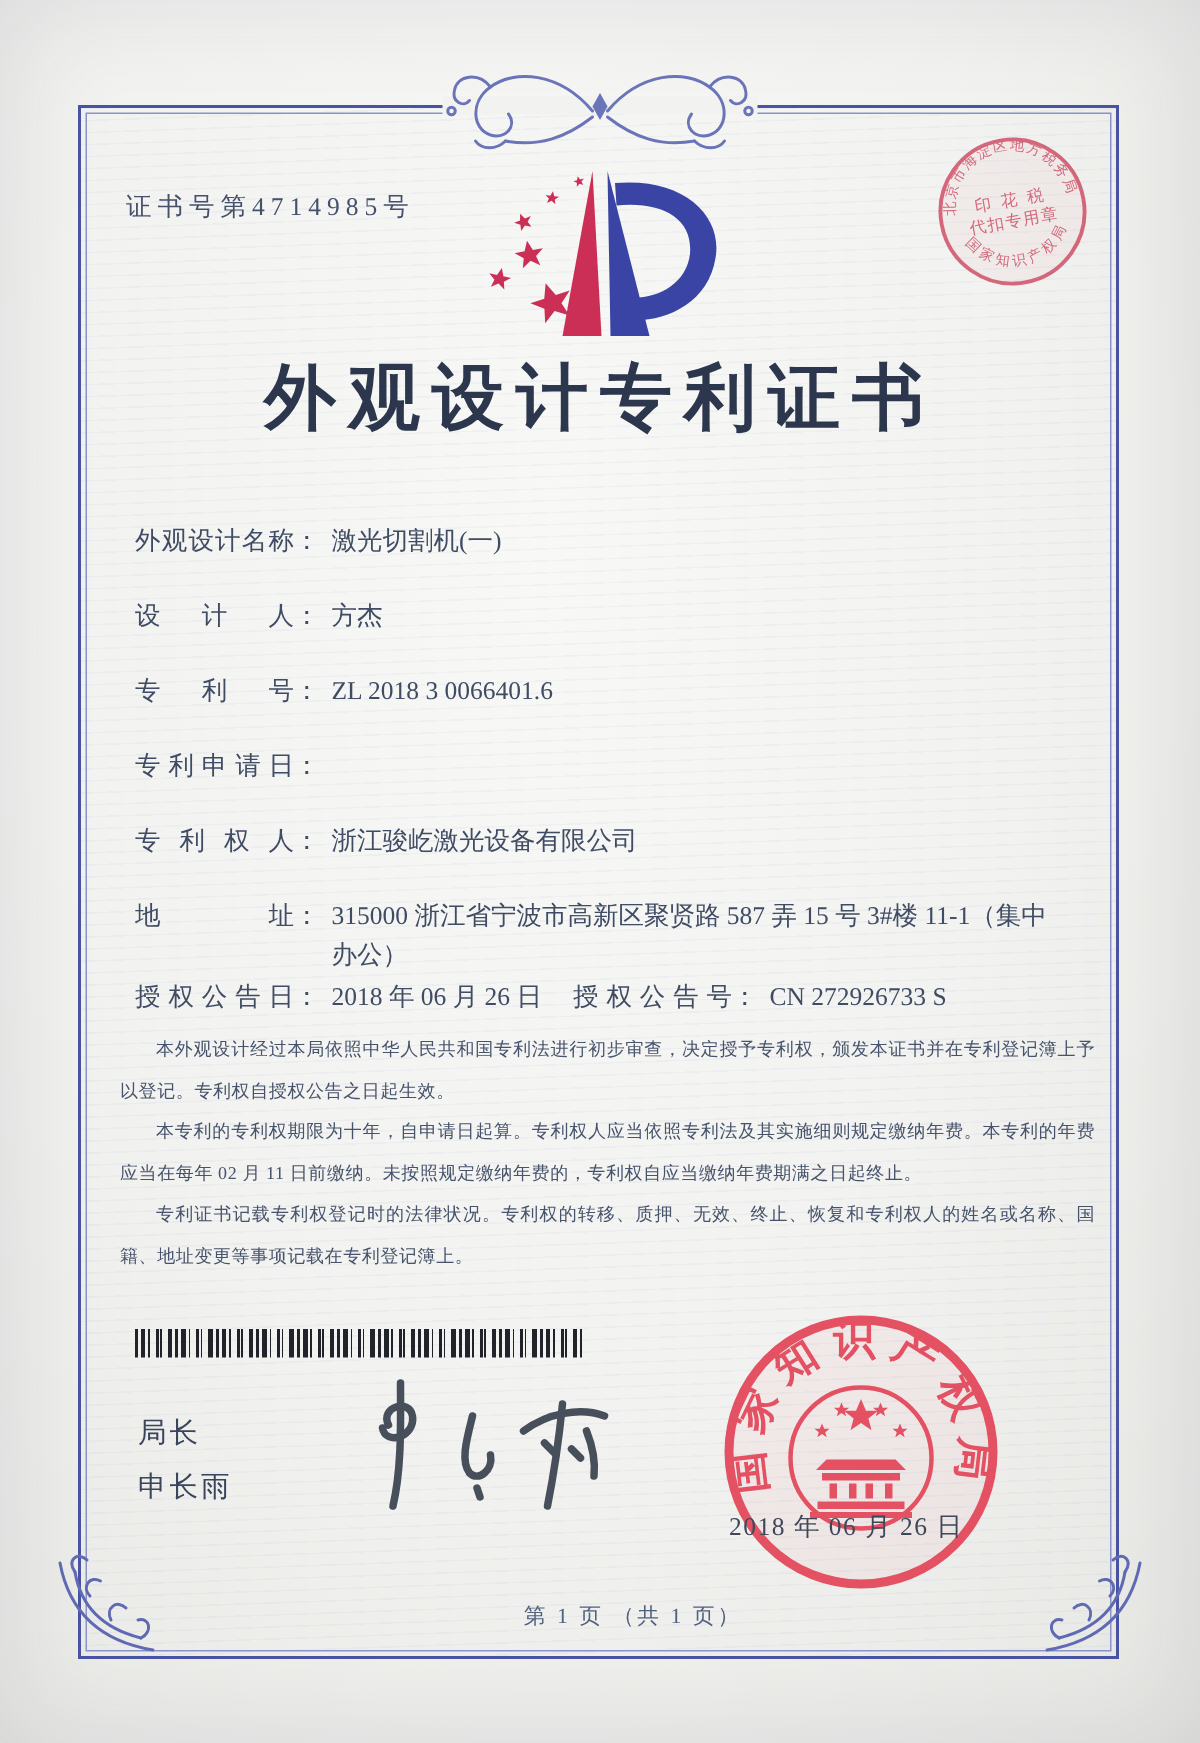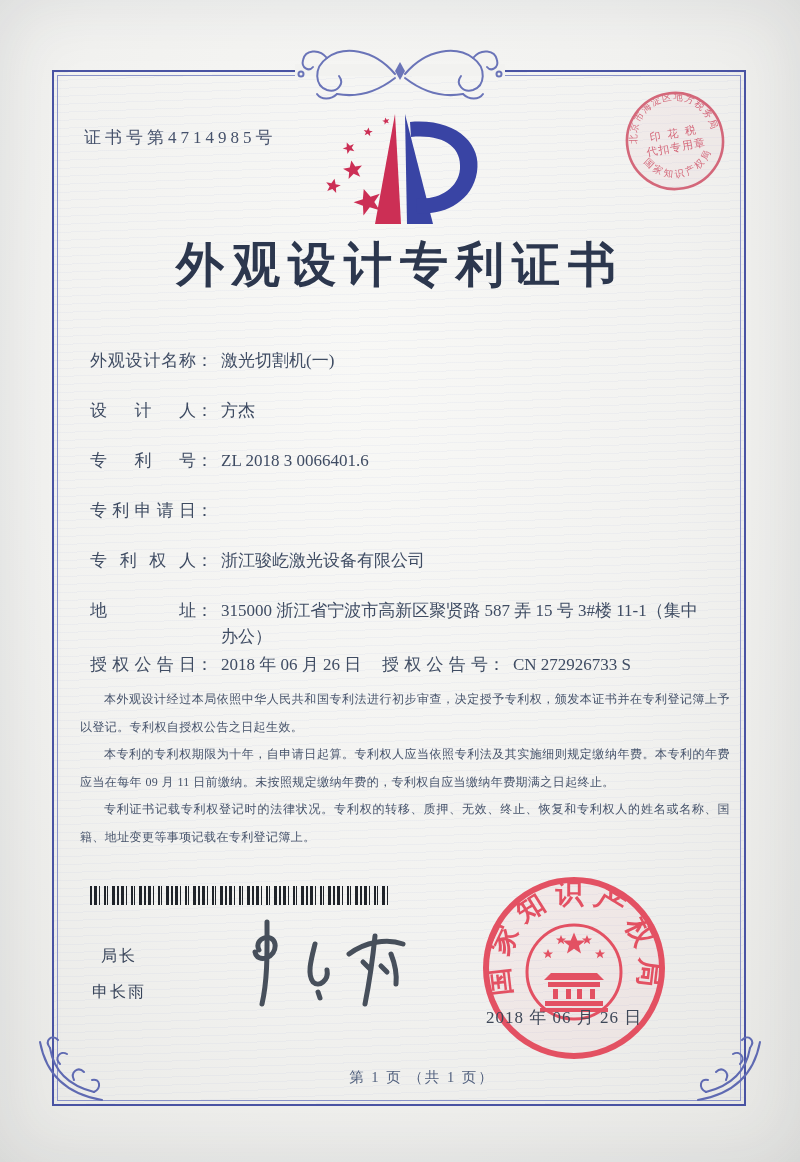--- a/index.html
+++ b/index.html
@@ -46,22 +46,22 @@
   .barcode { position:absolute; left:90px; top:886px; width:298px; height:19px;
     background: repeating-linear-gradient(90deg,
       #20242a 0 2px, transparent 2px 4px,
       #20242a 4px 7px, transparent 7px 9px,
       #20242a 9px 10px, transparent 10px 14px,
       #20242a 14px 16px, transparent 16px 17px,
       #20242a 17px 18px, transparent 18px 22px,
       #20242a 22px 25px, transparent 25px 27px);
   }
 
-  .signer { position:absolute; left:92px; top:938px; font-size:16px;
-    line-height:36px; color:#39455b; letter-spacing:2px;text-align:center; }
+  .signer { position:absolute; left:92px; top:938px; font-size:19px;
+    line-height:36px; color:#39455b; letter-spacing:2px; }
 
   .signature { position:absolute; left:215px; top:908px; }
 
   .seal { position:absolute; left:476px; top:870px; }
   .seal-date { position:absolute; left:486px; top:1006px; font-size:17px;
     letter-spacing:1px; color:#3e4858; z-index:6; }
 
   .stamp { position:absolute; left:620px; top:86px; }
 
   .footer { position:absolute; top:1068px; left:0; width:100%; text-align:center;
@@ -196,21 +196,21 @@
       <div class="grant-right">
         <span class="flabel">授权公告号</span>
           <span class="fcolon">：</span>
         <span>CN 272926733 S</span>
       </div>
     </div>
   </div>
 
   <div class="paragraphs">
     <p>本外观设计经过本局依照中华人民共和国专利法进行初步审查，决定授予专利权，颁发本证书并在专利登记簿上予以登记。专利权自授权公告之日起生效。</p>
-    <p>本专利的专利权期限为十年，自申请日起算。专利权人应当依照专利法及其实施细则规定缴纳年费。本专利的年费应当在每年 09 月 11 日前缴纳。未按照规定缴纳年费的，专利权自应当缴纳年费期满之日起终止。</p>
+    <p>本专利的专利权期限为十年，自申请日起算。专利权人应当依照专利法及其实施细则规定缴纳年费。本专利的年费应当在每年 02 月 11 日前缴纳。未按照规定缴纳年费的，专利权自应当缴纳年费期满之日起终止。</p>
     <p>专利证书记载专利权登记时的法律状况。专利权的转移、质押、无效、终止、恢复和专利权人的姓名或名称、国籍、地址变更等事项记载在专利登记簿上。</p>
   </div>
 
   <div class="barcode"></div>
 
   <div class="signer">
     <div>局长</div>
     <div>申长雨</div>
   </div>
 

